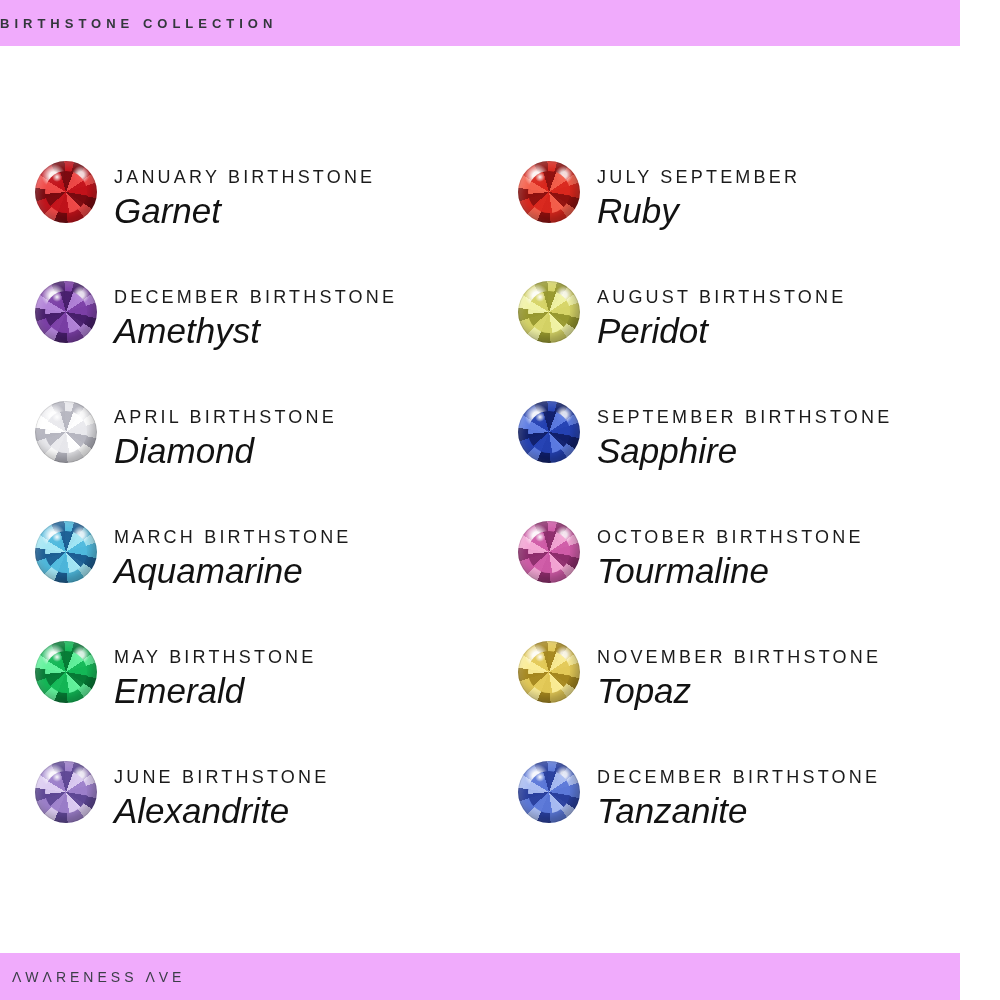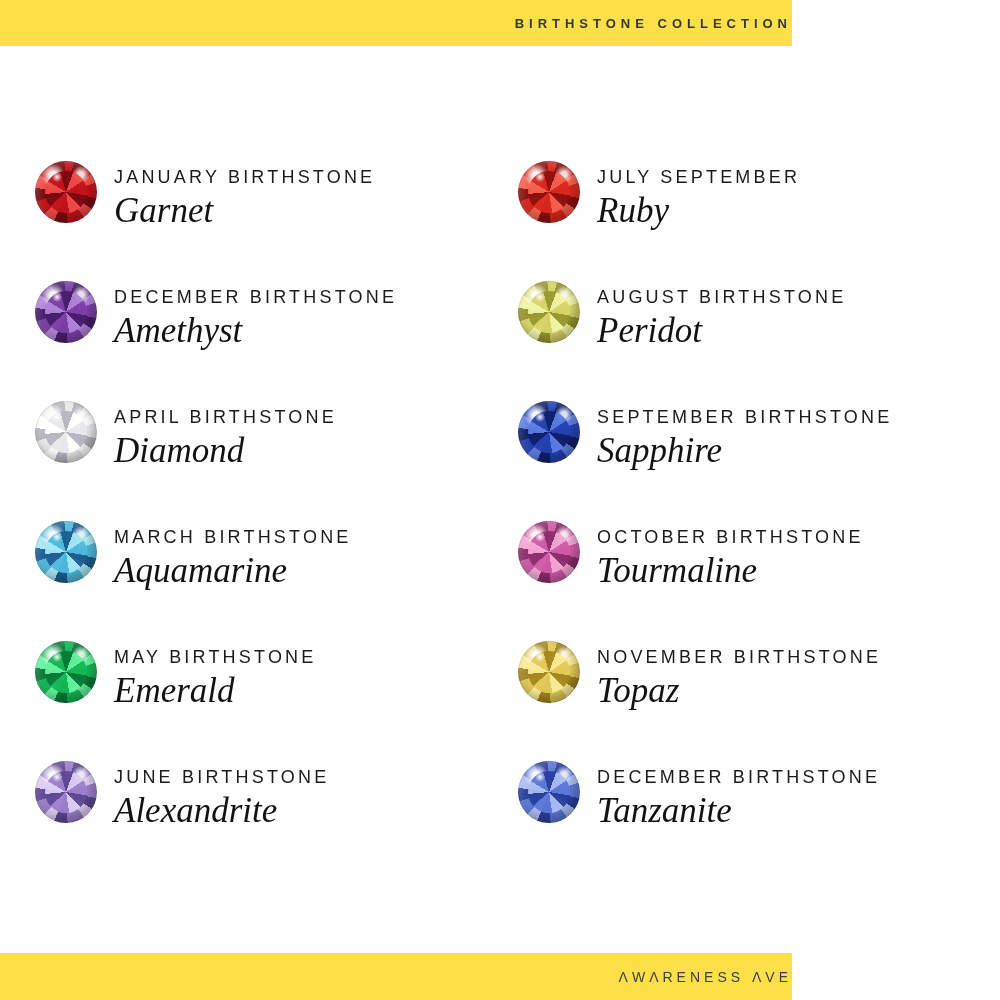--- a/index.html
+++ b/index.html
@@ -8,52 +8,53 @@
     font-family:"Liberation Sans", sans-serif;
     background:#ffffff;
     position:relative;
     width:1000px; height:1000px;
     overflow:hidden;
   }
   .page { position:absolute; inset:0; }
 
   
   .band {
-    position:absolute; left:0; width:792px;
-    background:#fde047;
-    display:flex; align-items:center; justify-content:flex-end;
+    position:absolute; left:0; width:960px;
+    background:#f0abfc;
+    display:flex; align-items:center; justify-content:flex-start;
   }
   .band.top { top:0; height:46px; }
   .band.bottom { top:953px; height:47px; }
   .band.top span {
     font-size:13px; font-weight:700; letter-spacing:5px;
     color:#33373c;
   }
   .band.bottom span {
     font-size:14px; font-weight:400; letter-spacing:4px;
     color:#3b3e48;
+    margin-left:12px;
   }
 
   
   .grid {
     position:absolute; left:35px; top:161px; width:945px;
     display:grid;
     grid-template-columns:483px 1fr;
     grid-template-rows:repeat(6, 120px);
     grid-auto-flow:column;
   }
   .entry { display:flex; align-items:flex-start; gap:17px; }
 
   .txt { display:flex; flex-direction:column; }
   .label {
     font-size:18px; font-weight:500; letter-spacing:3.2px;
     color:#1b1b1b; line-height:1; margin-top:7px; white-space:nowrap;
   }
   .sname {
-    font-family:Liberation Serif, serif; font-style:italic; font-weight:400;
+    font-family:Liberation Sans, sans-serif; font-style:italic; font-weight:400;
     font-size:35px; line-height:1.1; color:#121212; margin-top:6px;
   }
 
   
   .gem {
     position:relative; flex:0 0 62px; width:62px; height:62px;
     border-radius:50%;
     background:
       radial-gradient(circle at 30% 24%, rgba(255,255,255,.95) 0 4px, rgba(255,255,255,0) 12px),
       radial-gradient(circle at 74% 22%, rgba(255,255,255,.85) 0 3px, rgba(255,255,255,0) 9px),

